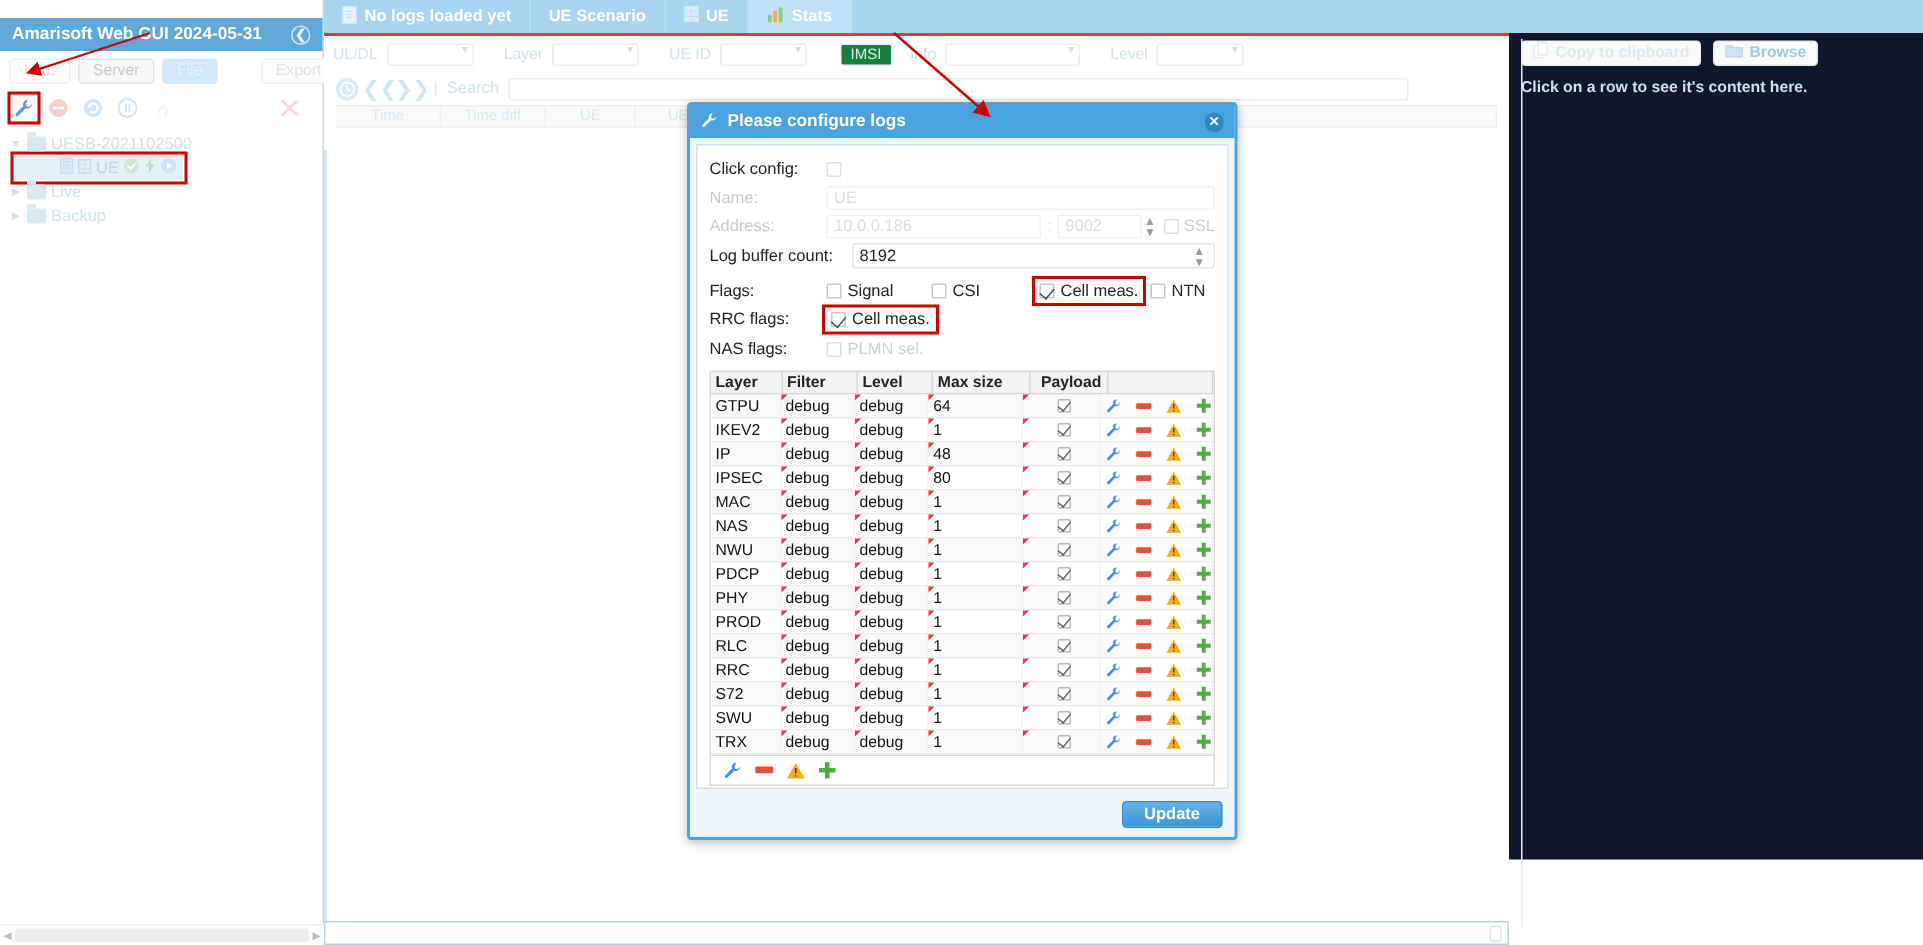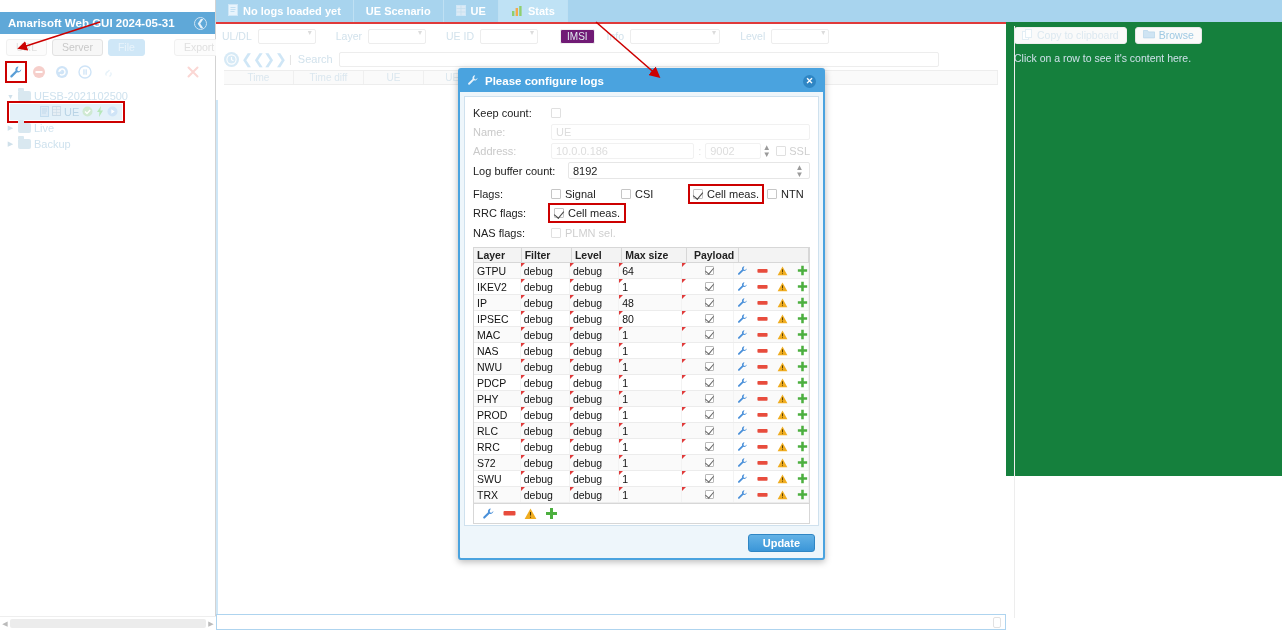--- a/index.html
+++ b/index.html
@@ -108,21 +108,21 @@
     width: 58px; height: 15px; border: 1px solid #ededed; background: #fff;
     border-radius: 2px; position: relative; cursor: pointer;
   }
   .fcombo:after {
     content: "▾"; position: absolute; right: 3px; top: -2px;
     font-size: 8px; color: #dcdcdc;
   }
   .fcombo.w90 { width: 90px; }
   .flabel { color: #d2e2ec; }
   .pillbtn {
-    height: 15px; padding: 0 6px; border: 1px solid #f0f0f0; background: #701a75;
+    height: 15px; padding: 0 6px; border: 1px solid #f0f0f0; background: #15803d;
     border-radius: 2px; color: #dfe9ef; display: flex; align-items: center;
     font-size: 10px; cursor: pointer; text-align: right;
   }
   .txtbox {
     height: 15px; border: 1px solid #ededed; background: #fff;
     border-radius: 2px; padding: 0 4px; color: #d6e5ef;
     display: flex; align-items: center; font-size: 10px;
   }
   .chkbox {
     width: 10px; height: 10px; border: 1px solid #e3e3e3; background: #fff;
@@ -160,22 +160,23 @@
   #main-hscroll .grip {
     width: 8px; height: 11px; border: 1px solid #e2e2e2; border-radius: 2px;
   }
   #main-vborder {
     position: absolute; left: 0; top: 100px; width: 2px;
     height: 520px; background: #cfe7f7;
   }
 
   
   #right-panel {
-    position: absolute; left: 1006px; top: 0; width: 276px; height: 476px;
-    background: #15803d;
+    position: absolute; left: 1006px; top: 0; width: 276px; height: 573px;
+    background: #0f172a;
+    font-weight: bold;
   }
   #rp-tabstrip { height: 22px; background: #a8d4ee; }
   .rp-toolbar {
     display: flex; align-items: center; gap: 8px;
     height: 26px; padding: 4px 8px;
   }
   .rp-btn {
     display: flex; align-items: center; gap: 4px;
     height: 17px; padding: 0 7px; border: 1px solid #efefef;
     background: #fafafa; border-radius: 3px; font-size: 10.5px;
@@ -525,21 +526,21 @@
         <svg width="12" height="12" viewBox="0 0 14 14">
             <path d="M9.5 1.5a3.2 3.2 0 0 0-3 4.2L1.6 10.6a1.1 1.1 0 1 0 1.6 1.6l4.9-4.9a3.2 3.2 0 0 0 4.2-3l-2 2-1.6-.4-.4-1.6z" fill="#e9f3fb"></path>
           </svg>
       </span>
       <span>Please configure logs</span>
       <span id="dlg-close">✕</span>
     </div>
 
     <div id="dlg-body">
       <div class="drow">
-        <span class="dlabel">Keep count:</span>
+        <span class="dlabel">Click config:</span>
         <span class="cb dim"></span>
       </div>
       <div class="drow">
         <span class="dlabel dim">Name:</span>
         <span class="dinput dim">UE</span>
       </div>
       <div class="drow">
         <span class="dlabel dim">Address:</span>
         <span class="dinput dim" style="flex:1">10.0.0.186</span>
         <span style="color:#e2e2e2;padding:0 4px">:</span>

